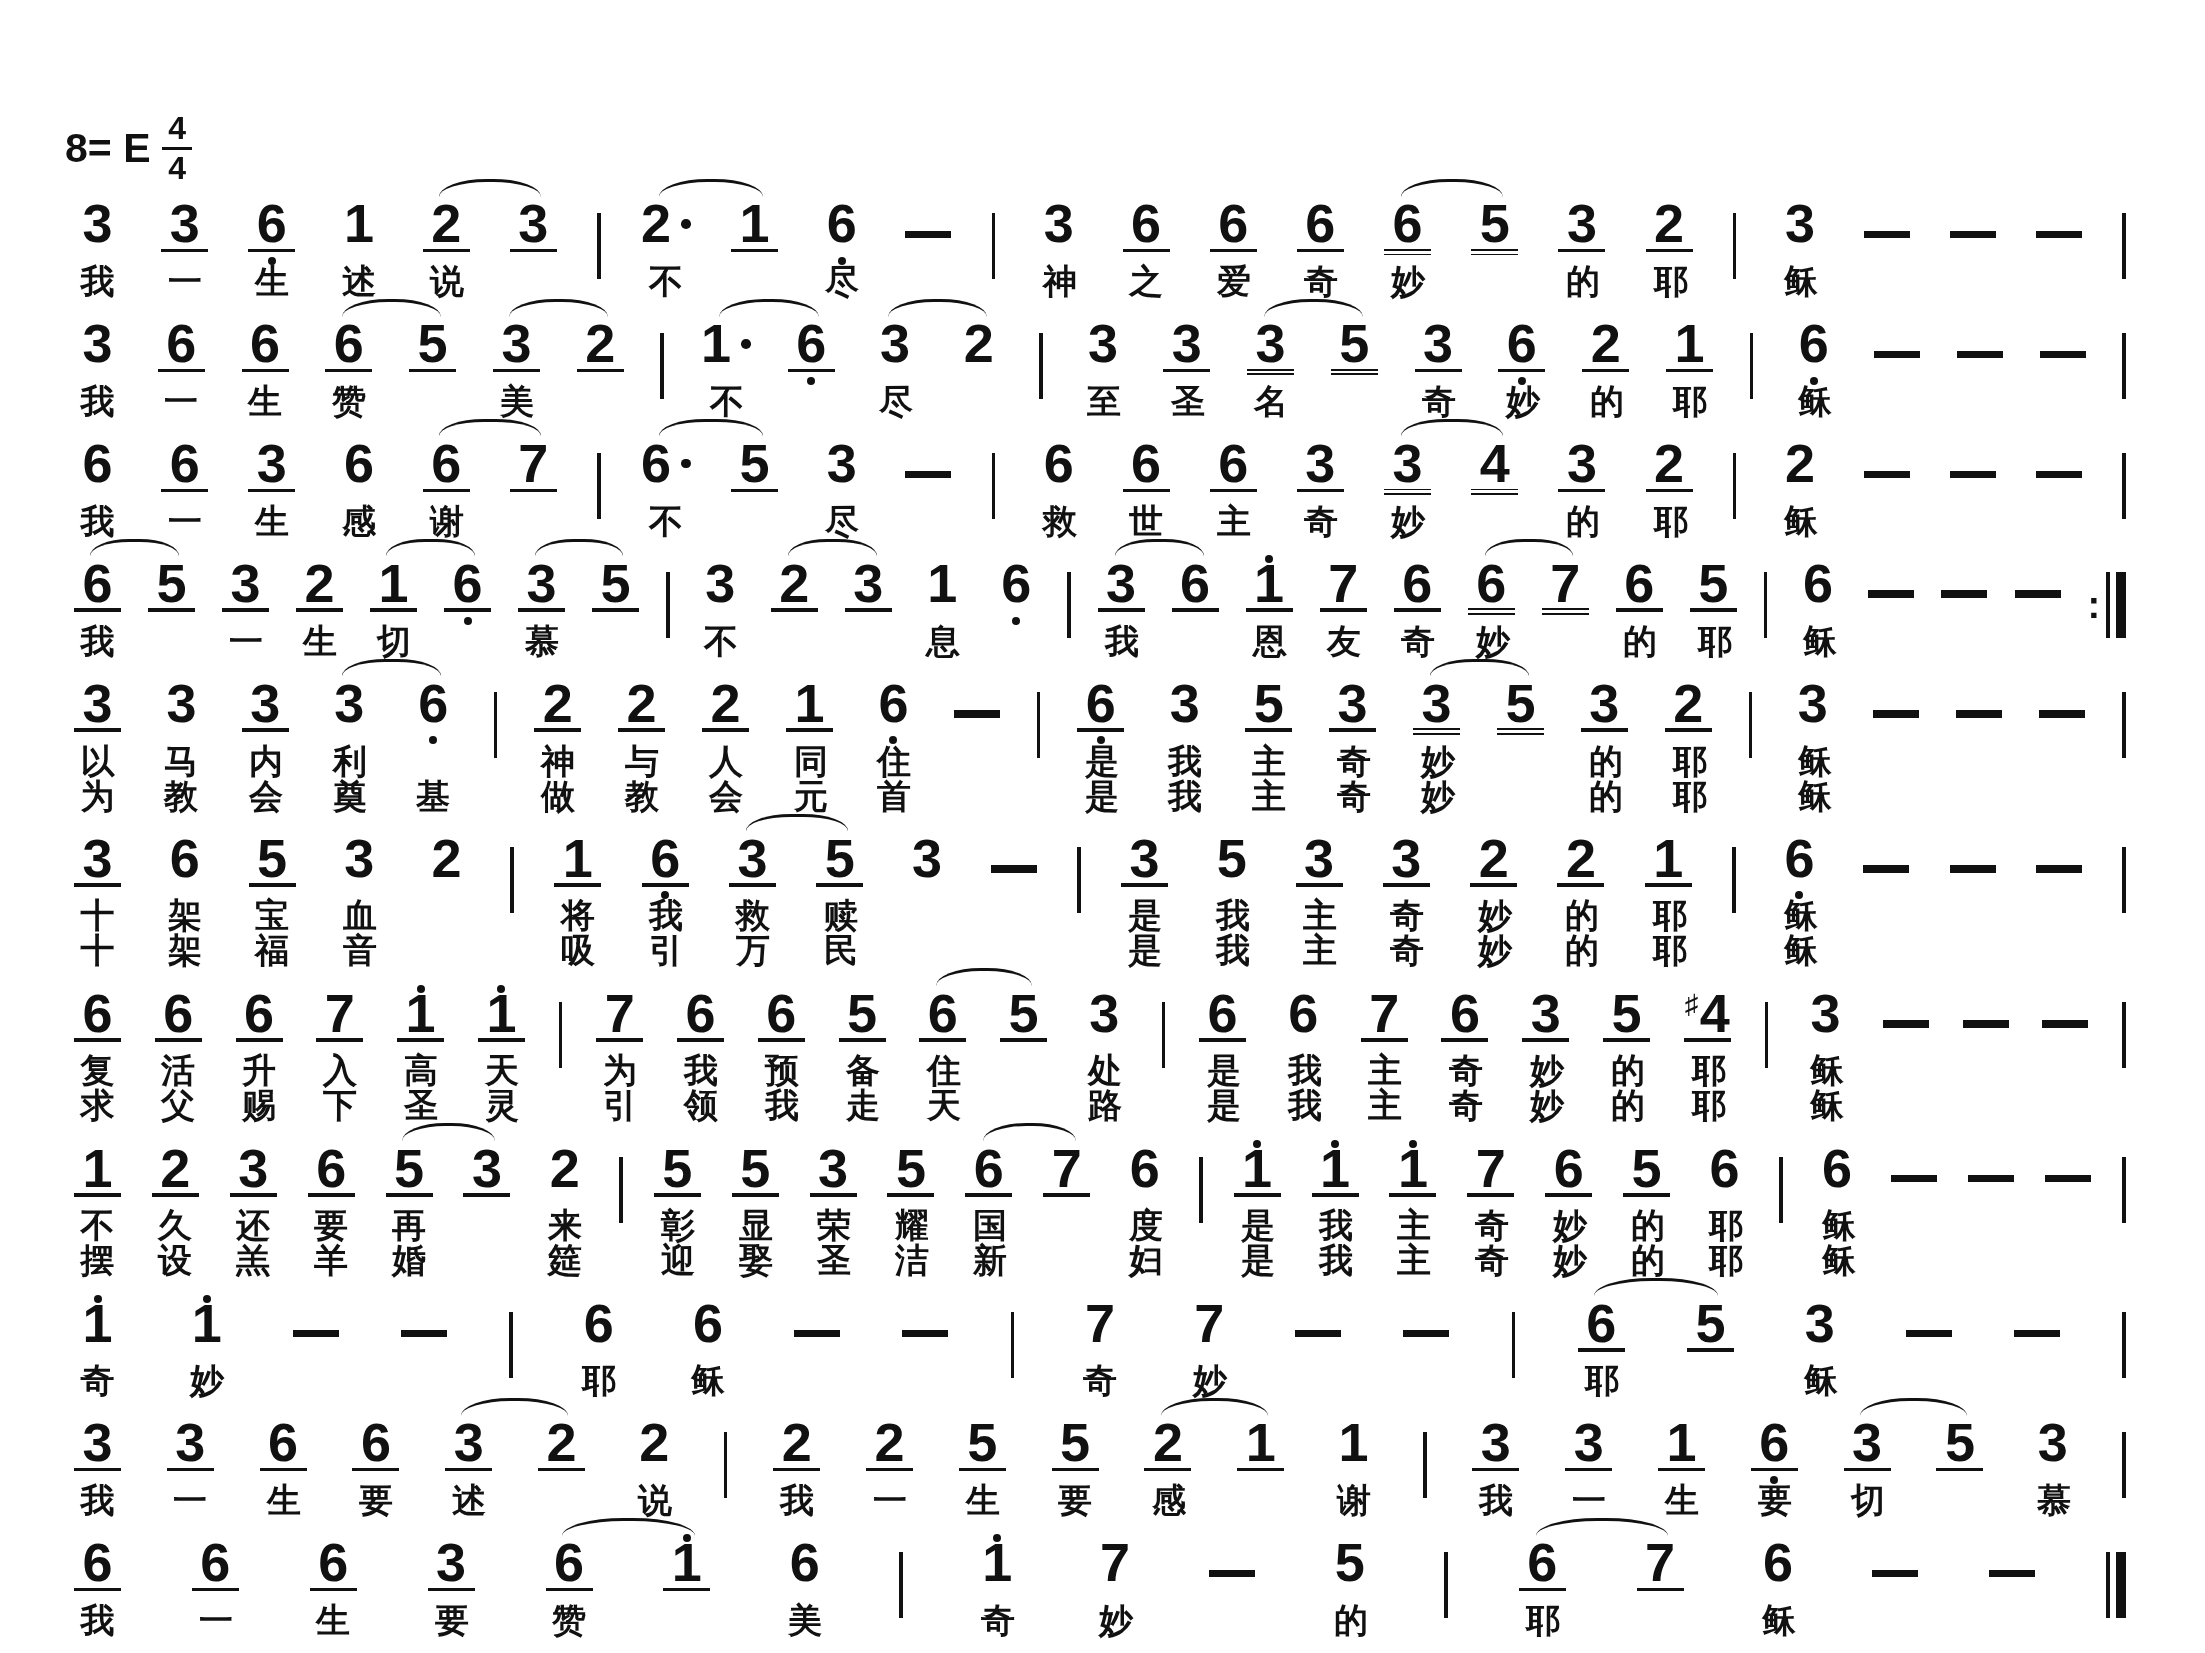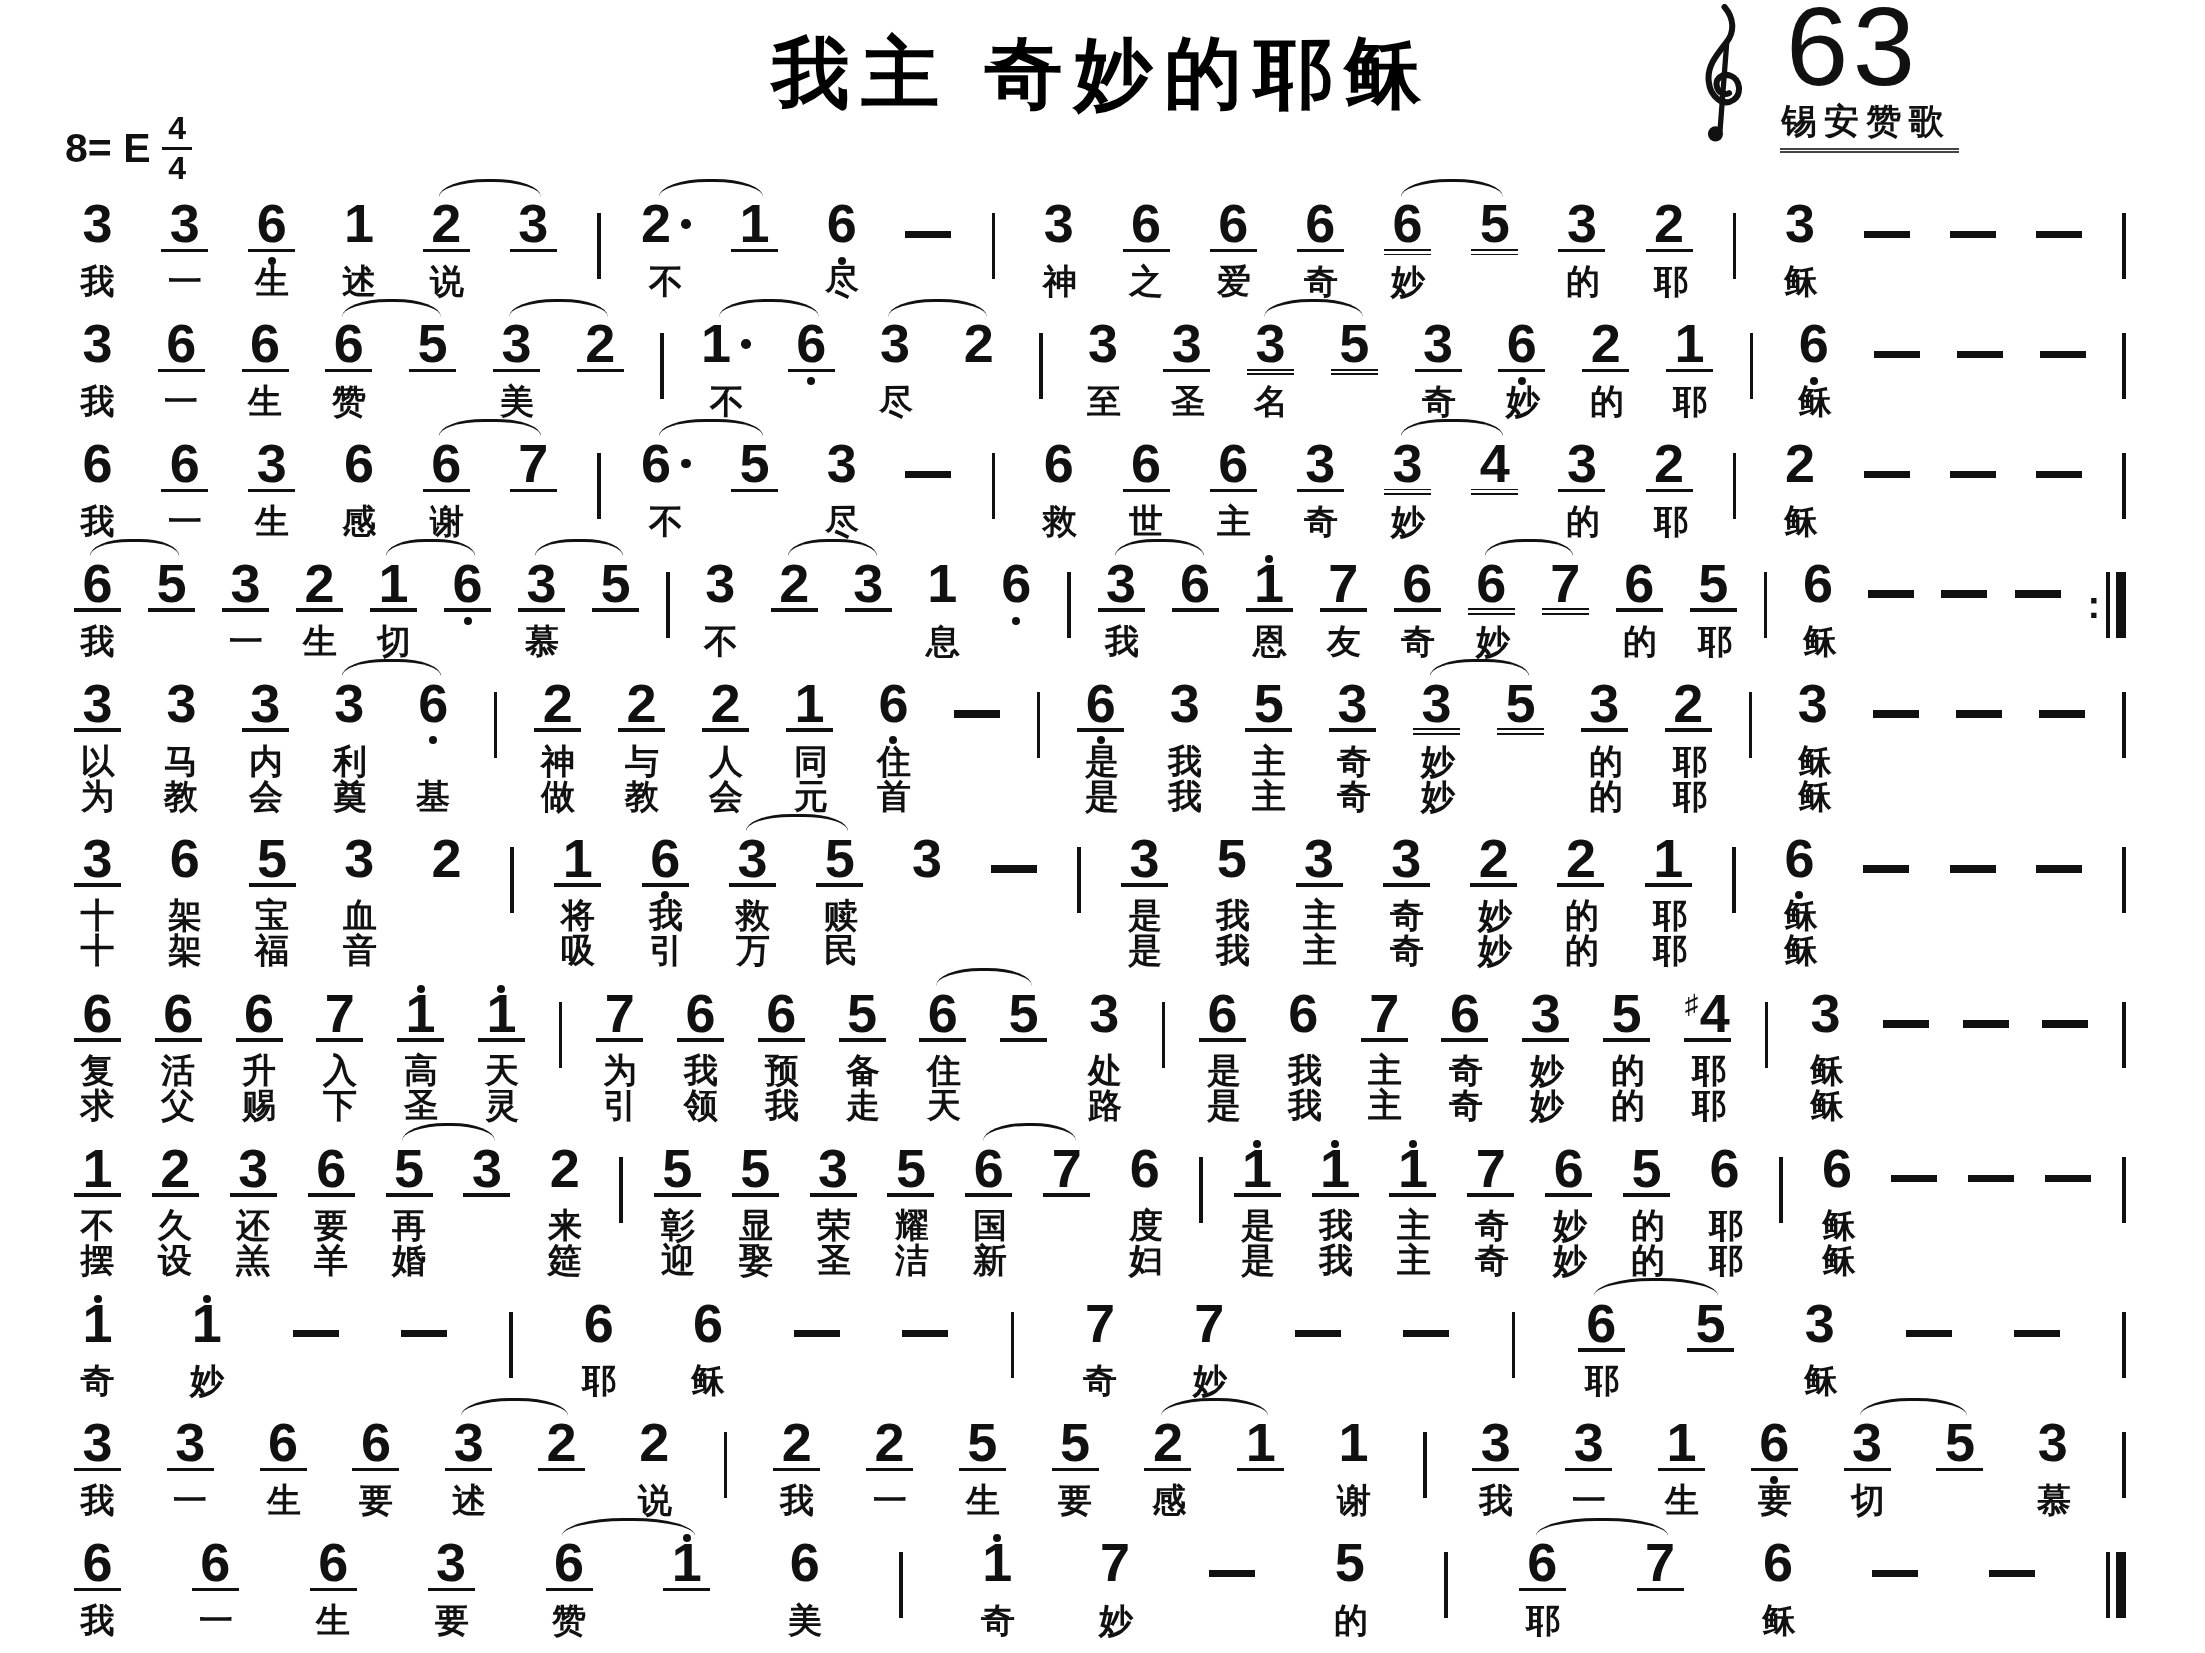--- a/index.html
+++ b/index.html
@@ -50,40 +50,29 @@
   .slur { position:absolute; top:-2.9px; height:17.6px; border-top:3.7px solid #111;
           border-radius:50% 50% 0 0 / 110% 110% 0 0; }
   .lyr { position:relative; height:35px; font-size:34px; font-weight:700; }
   .syl { position:absolute; transform:translateX(-50%); line-height:35px; white-space:nowrap; }
 </style>
 </head>
 <body>
 
 <div class="sheet">
 
-  <h1 class="title">我主 奇妙的耶稣</h1>
 
   <div class="keysig">
     <span>8= E</span>
     <span class="frac">
       <span class="ft">4</span>
       <span class="fb2">4</span>
     </span>
   </div>
 
-  <div class="corner">
-    <svg class="clef" viewBox="0 0 70 200" width="56" height="151" aria-hidden="true">
-      <path d="M41 4 C53 18 55 36 44 50 C30 68 18 82 20 102 C22 124 40 136 53 127
-               C64 119 62 100 49 95 C38 91 28 99 31 110 C33 118 41 121 47 118" fill="none" stroke="#111" stroke-width="8" stroke-linecap="round"></path>
-      <path d="M44 50 L35 168" fill="none" stroke="#111" stroke-width="7" stroke-linecap="round"></path>
-      <circle cx="29" cy="172" r="10" fill="#111"></circle>
-    </svg>
-    <div class="num">63</div>
-    <div class="coll">锡安赞歌</div>
-  </div>
 
   <div id="score">
       <div class="line">
         <div class="notes-row">
           <div class="tok note">
             <div class="hid"></div>
             <div class="nd">
               <div class="dig">3</div>
             </div>
             <div class="ulbox"></div>

